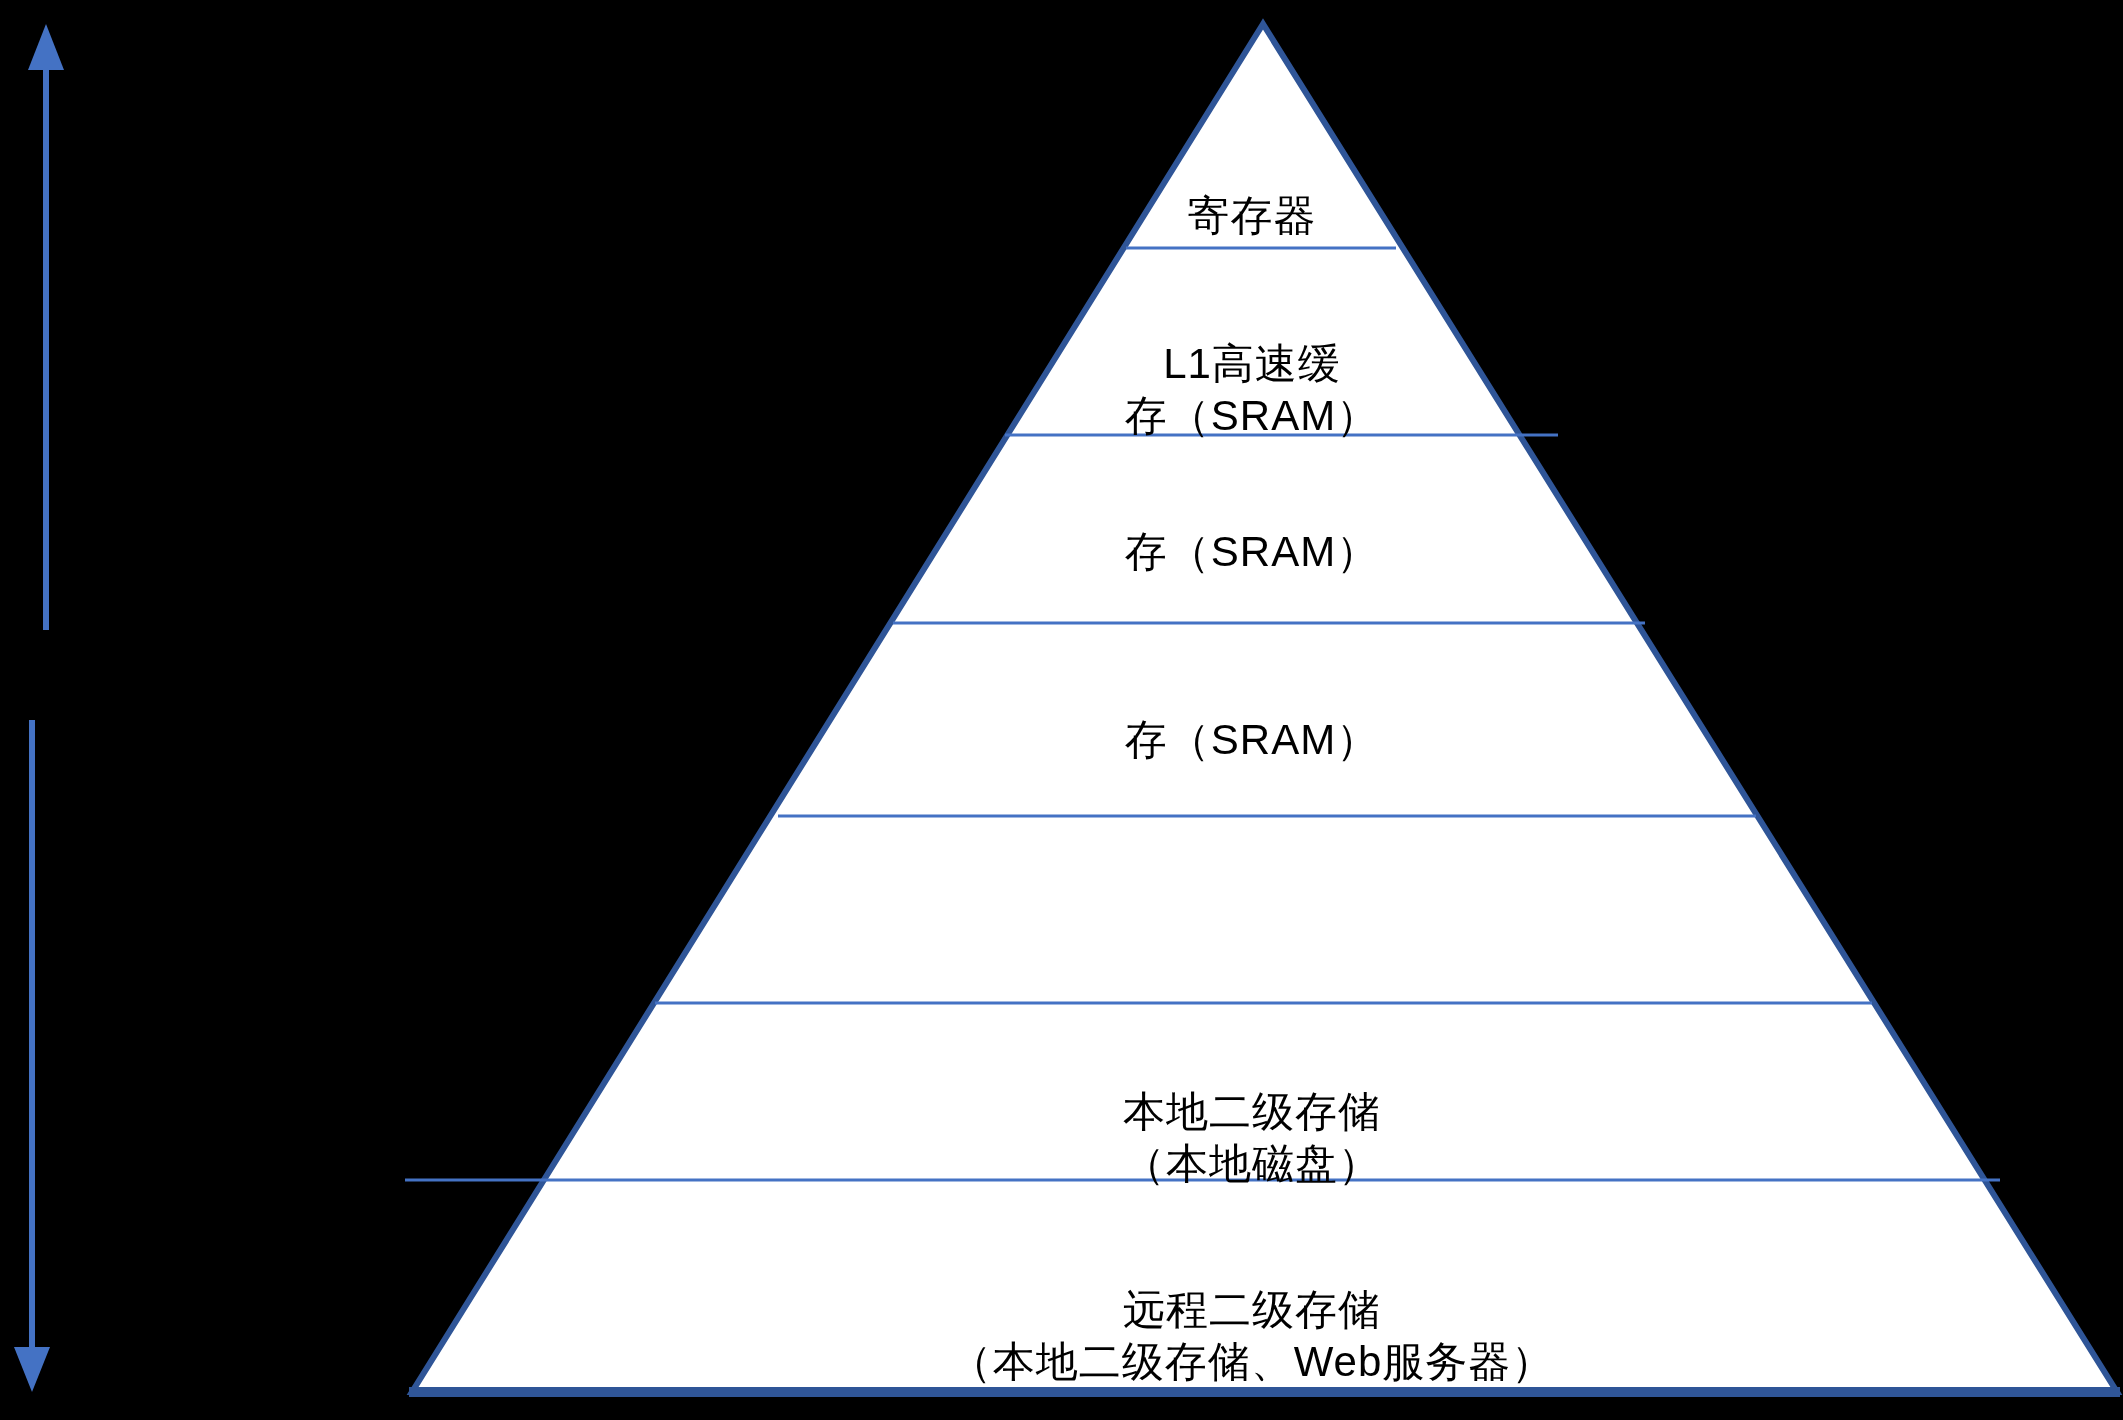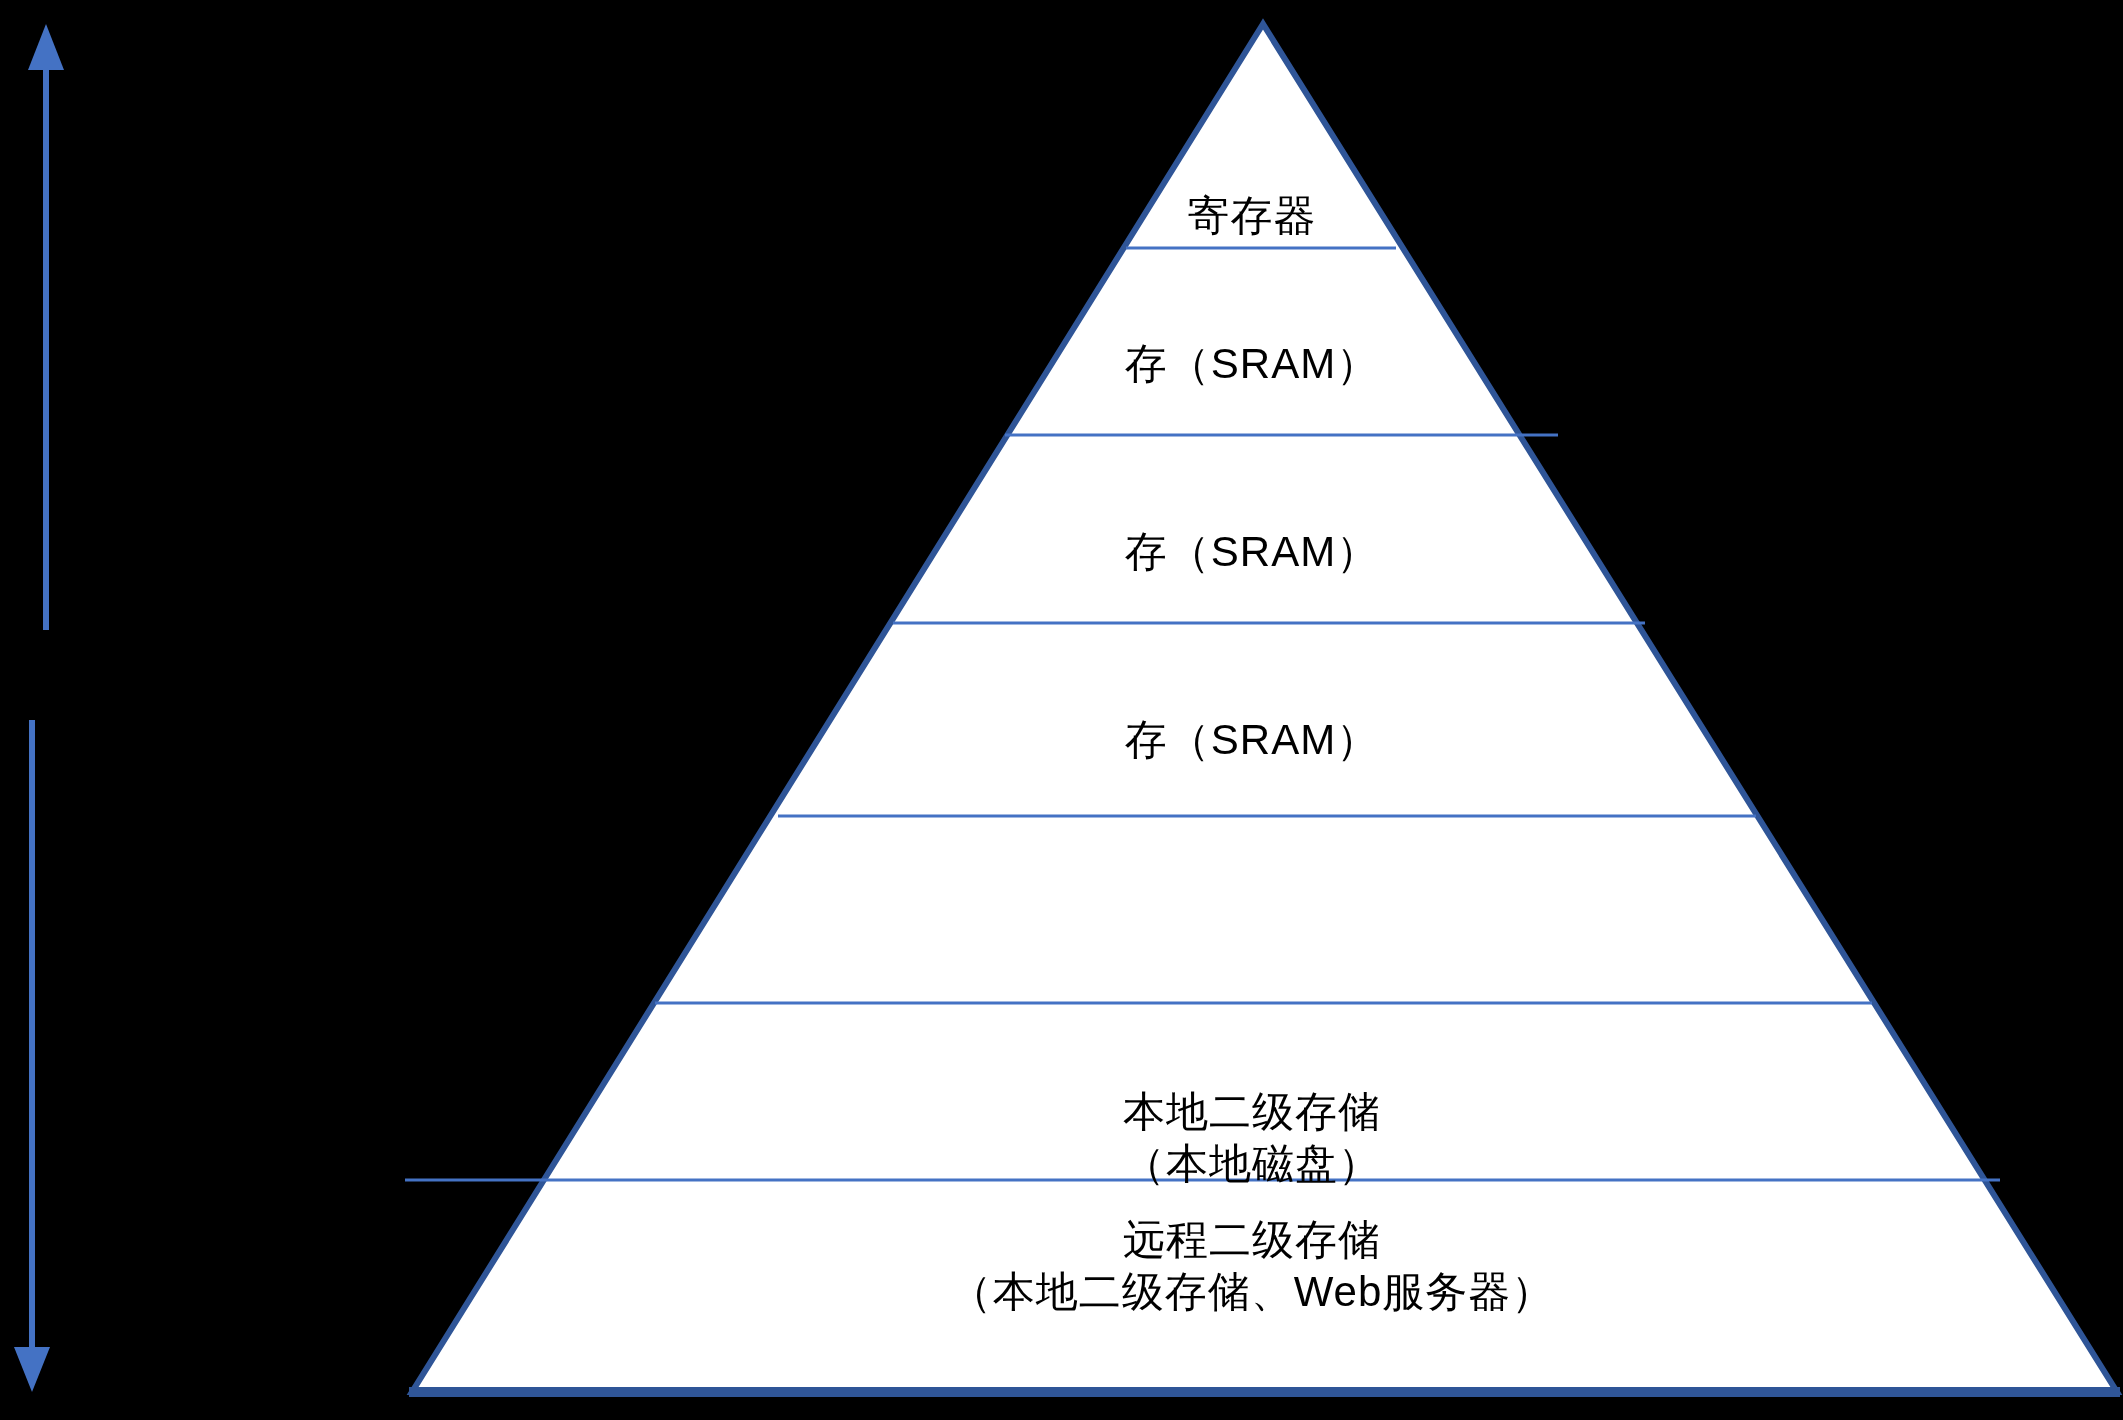--- a/index.html
+++ b/index.html
@@ -63,37 +63,38 @@
       <polygon points="32,1392 14,1347 50,1347" fill="#4472C4"></polygon>
     </g>
   </svg>
 
   <div class="lvl" style="top:190px">
     <span>寄存器</span>
     <span></span>
   </div>
 
   <div class="lvl" style="top:338px">
+    <span>L1高速缓</span>
     <span>存（SRAM）</span>
   </div>
 
   <div class="lvl" style="top:526px">
     <span>存（SRAM）</span>
   </div>
 
   <div class="lvl" style="top:714px">
     <span>存（SRAM）</span>
   </div>
 
   <div class="lvl" style="top:904px">
   </div>
 
   <div class="lvl" style="top:1086px">
     <span>本地二级存储</span>
     <span>（本地磁盘）</span>
   </div>
 
-  <div class="lvl" style="top:1214px">
+  <div class="lvl" style="top:1284px">
     <span>远程二级存储</span>
     <span>（本地二级存储、Web服务器）</span>
   </div>
 
 </div>
 
 </body></html>

